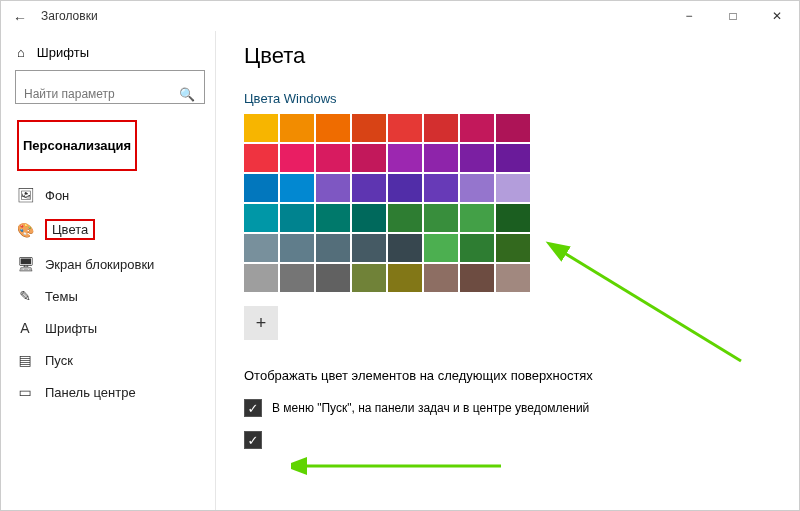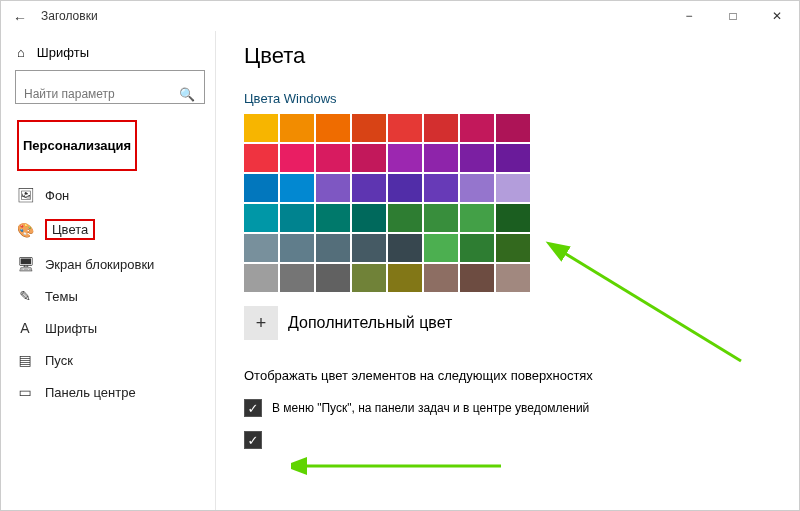--- a/index.html
+++ b/index.html
@@ -138,21 +138,20 @@
         <div class="sw" style="background: rgb(117, 117, 117);"></div>
         <div class="sw" style="background: rgb(97, 97, 97);"></div>
         <div class="sw" style="background: rgb(112, 130, 56);"></div>
         <div class="sw" style="background: rgb(130, 119, 23);"></div>
         <div class="sw" style="background: rgb(141, 110, 99);"></div>
         <div class="sw" style="background: rgb(109, 76, 65);"></div>
         <div class="sw" style="background: rgb(161, 136, 127);"></div>
       </div>
     <div class="addcolor">
       <div class="addbtn">+</div>
-      <span>Дополнительный цвет</span>
     </div>
     <div class="subh2">Отображать цвет элементов на следующих поверхностях</div>
     <div id="checks">
         <div class="chkrow">
           <div class="chk">✓</div>
           <span>В меню "Пуск", на панели задач и в центре уведомлений</span>
         </div>
         <div class="chkrow">
           <div class="chk">✓</div>
         </div>

